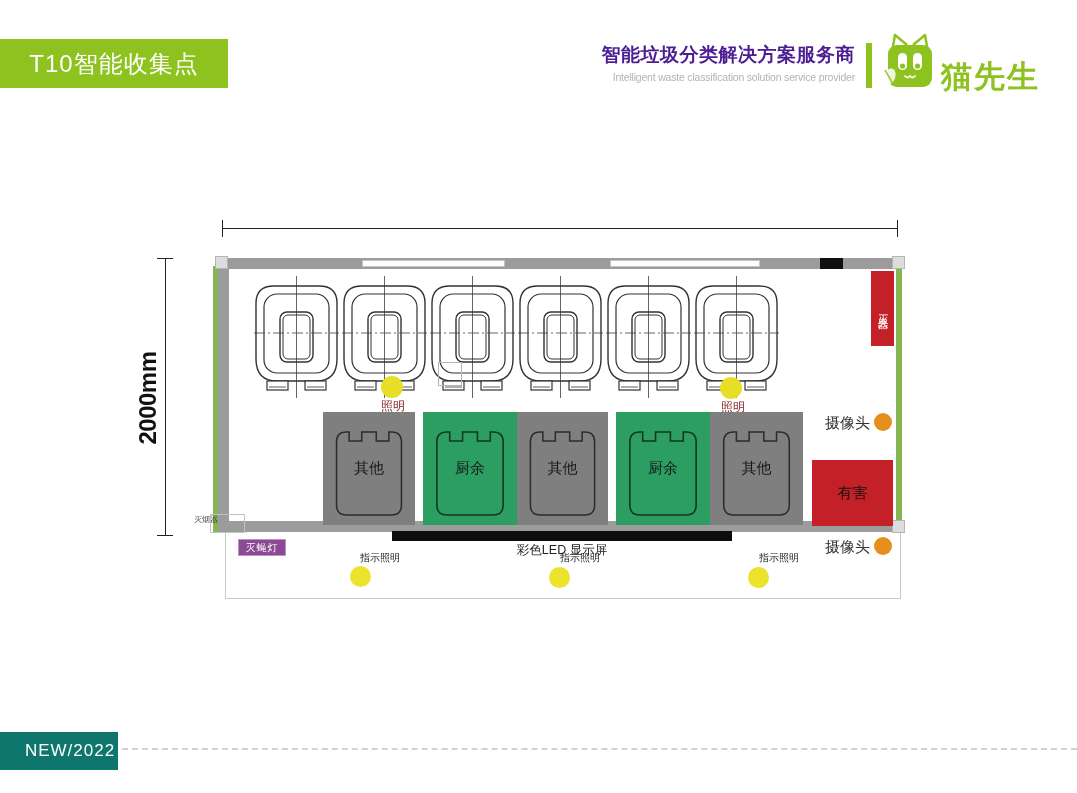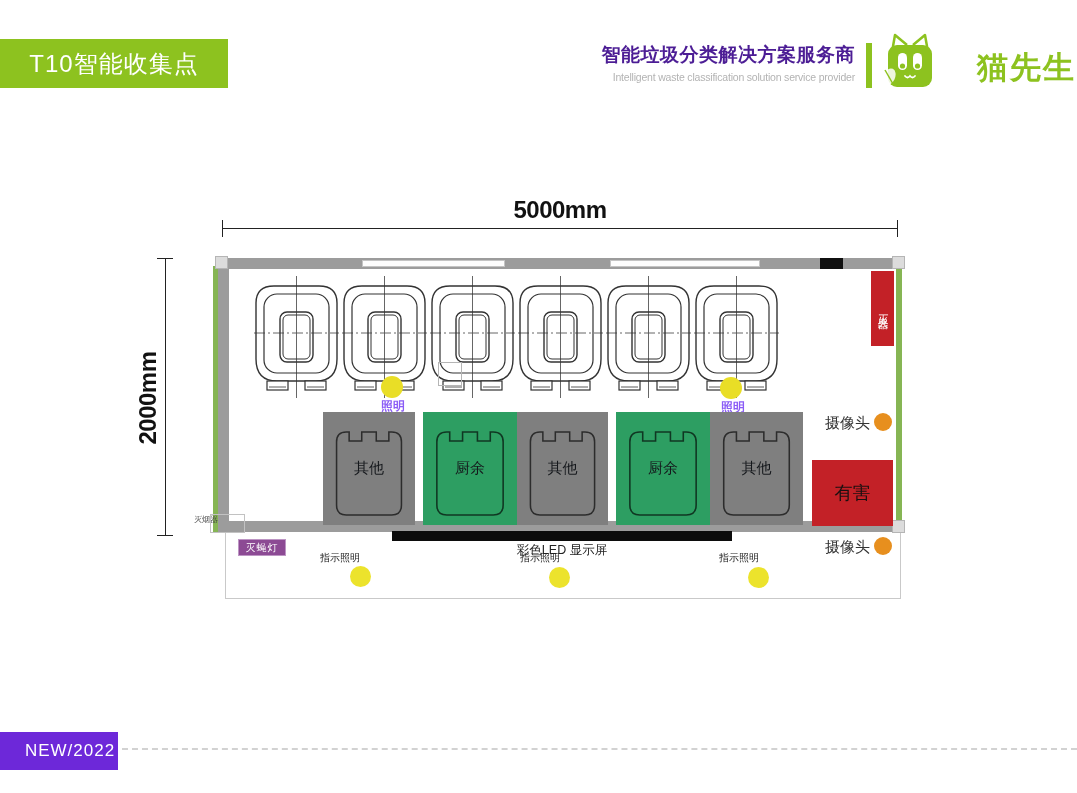--- a/index.html
+++ b/index.html
@@ -7,67 +7,67 @@
         font-family:"Liberation Sans","DejaVu Sans",sans-serif;}
   .abs{position:absolute;}
 
   
   .title-banner{left:0;top:39px;width:228px;height:49px;background:#8dc21f;color:#fff;
     display:flex;align-items:center;justify-content:center;font-size:24px;letter-spacing:1px;}
   .taglines{right:222px;top:42px;text-align:right;}
   .tagline-zh{color:#4c1d95;font-size:19px;font-weight:700;letter-spacing:0.5px;}
   .tagline-en{color:#b3b3b3;font-size:10.5px;margin-top:3px;letter-spacing:-0.2px;}
   .brand-divider{left:866px;top:43px;width:6px;height:45px;background:#8dc21f;}
-  .brand-name{left:941px;top:47px;color:#8dc21f;font-size:31px;font-weight:700;letter-spacing:2px;margin-left:36px;}
+  .brand-name{left:941px;top:56px;color:#8dc21f;font-size:31px;font-weight:700;letter-spacing:2px;}
 
   
   .dimline{background:#222;}
   .dim-label{color:#111;font-size:24px;font-weight:700;letter-spacing:-0.5px;}
 
   
   .apron{left:225px;top:262px;width:674px;height:335px;border:1px solid #c9c9c9;background:#fff;}
   .wall{background:#9c9c9c;}
   .corner{background:#dcdcdc;border:1px solid #b5b5b5;box-sizing:border-box;}
   .greenstrip{background:#86b554;}
   .wall-slot{background:#fdfdfd;border:1px solid #c4c4c4;box-sizing:border-box;}
   .wall-black{background:#101010;}
 
   .fire-ext{left:871px;top:271px;width:23px;height:75px;background:#c32127;color:#fff;
     display:flex;align-items:center;justify-content:center;
     writing-mode:vertical-rl;font-size:11px;letter-spacing:2px;}
 
   .bin-top{top:276px;width:85px;height:122px;}
 
   .lamp{border-radius:50%;background:#e9de26;}
-  .small-label{color:#8b5cf6;font-weight:bold;}
+  .small-label{color:#7f1d1d;}
   .zh12{font-size:12px;}
 
   .cell{top:412px;height:113px;display:flex;align-items:center;justify-content:center;}
   .cell svg{position:absolute;left:0;top:0;width:100%;height:100%;}
   .cell .cell-label{position:relative;font-size:15px;color:#15181c;}
   .hazard-cell{left:812px;top:460px;width:81px;height:66px;display:flex;align-items:center;
-    justify-content:center;font-size:18px;color:#1a1010;}
+    justify-content:center;font-size:15px;color:#1a1010;}
 
   .led-bar{left:392px;top:531px;width:340px;height:10px;background:#0c0c0c;}
   .led-label{left:462px;top:542px;width:200px;text-align:center;font-size:12.5px;color:#222;}
 
   .fly-lamp{left:238px;top:539px;width:46px;height:15px;background:#8c4a94;border:1px solid #bd95c4;
     color:#fff;font-size:10px;display:flex;align-items:center;justify-content:center;letter-spacing:1px;}
 
   .smoke-label{left:194px;top:514px;font-size:8px;color:#444;}
   .smoke-box{left:210px;top:514px;width:33px;height:17px;border:1px solid #c2c2c2;}
 
   .camera-dot{width:18px;height:18px;border-radius:50%;background:#e78f1e;}
   .camera-label{width:70px;text-align:right;font-size:15px;color:#333;}
 
-  .ind-label{width:80px;text-align:left;font-size:10px;color:#222;}
+  .ind-label{width:80px;text-align:right;font-size:10px;color:#222;}
   .ind-lamp{width:21px;height:21px;border-radius:50%;background:#ece32c;}
 
   
-  .new-badge{left:0;top:732px;width:118px;height:38px;background:#6d28d9;color:#fff;
+  .new-badge{left:0;top:732px;width:118px;height:38px;background:#0f766e;color:#fff;
     display:flex;align-items:center;justify-content:center;padding-left:22px;box-sizing:border-box;
     font-size:17px;letter-spacing:1px;}
   .dashed-line{left:122px;top:748px;width:955px;border-top:2px dashed #d2d2d2;}
 </style>
 </head>
 <body>
 
 <div class="page">
 
   <div class="abs title-banner">T10智能收集点</div>
@@ -87,21 +87,20 @@
     <rect x="33" y="21" width="9" height="17" rx="4.5" fill="#fff"></rect>
     <circle cx="22.5" cy="34" r="2.6" fill="#8dc21f"></circle>
     <circle cx="37.5" cy="34" r="2.6" fill="#8dc21f"></circle>
     <path d="M25 44 q 2.5 3 5 0 q 2.5 3 5 0" fill="none" stroke="#fff" stroke-width="1.8" stroke-linecap="round"></path>
     <ellipse cx="9" cy="45" rx="6" ry="9" fill="#fff" opacity="0.85" transform="rotate(25 9 45)"></ellipse>
     <path d="M5 38 L13 52" stroke="#8dc21f" stroke-width="1.5"></path>
   </svg>
 
   <div class="abs brand-name">猫先生</div>
 
-  <div class="abs dim-label" style="left:460px;top:196px;width:200px;text-align:center;">5000mm</div>
   <div class="abs dimline" style="left:222px;top:228px;width:675px;height:1px;"></div>
   <div class="abs dimline" style="left:222px;top:220px;width:1px;height:17px;"></div>
   <div class="abs dimline" style="left:897px;top:220px;width:1px;height:17px;"></div>
 
   <div class="abs dim-label" style="left:98px;top:384px;width:100px;text-align:center;transform:rotate(-90deg);">2000mm</div>
   <div class="abs dimline" style="left:165px;top:258px;width:1px;height:277px;"></div>
   <div class="abs dimline" style="left:157px;top:258px;width:16px;height:1px;"></div>
   <div class="abs dimline" style="left:157px;top:535px;width:16px;height:1px;"></div>
 
   <div class="abs apron"></div>

